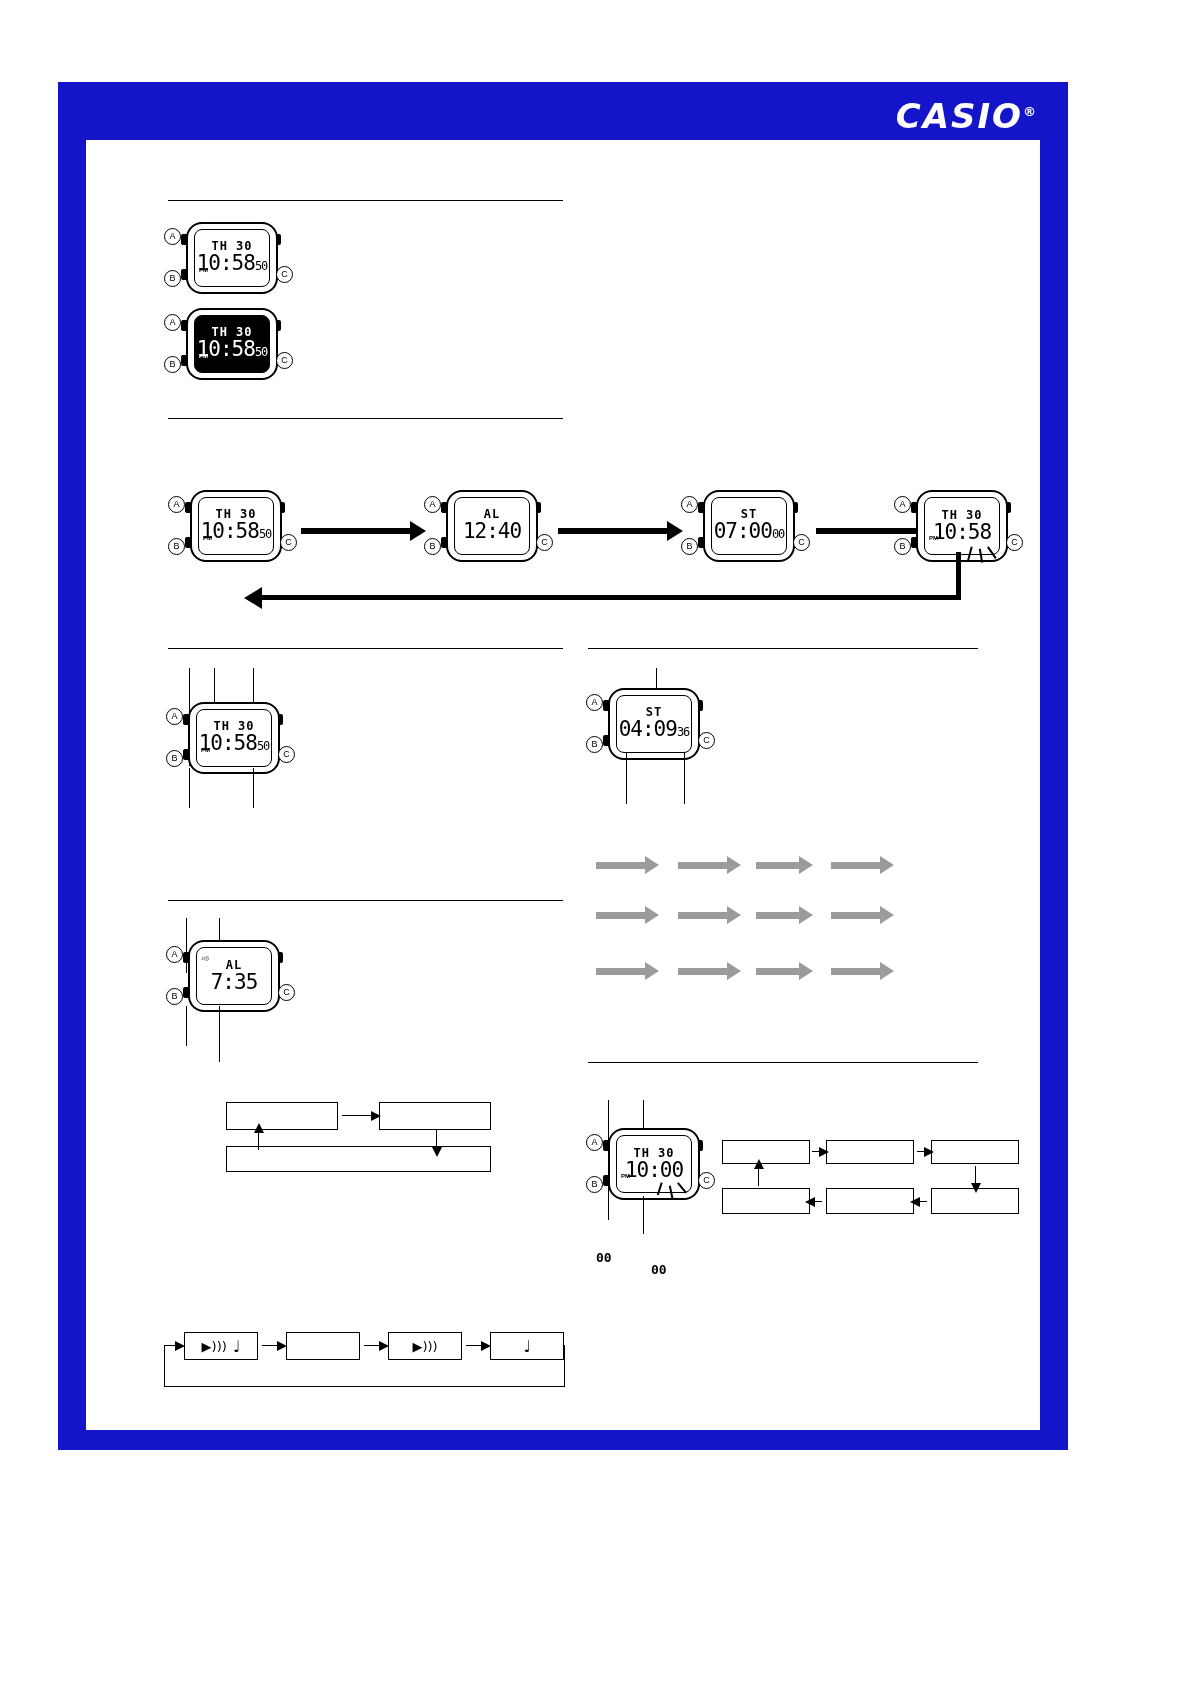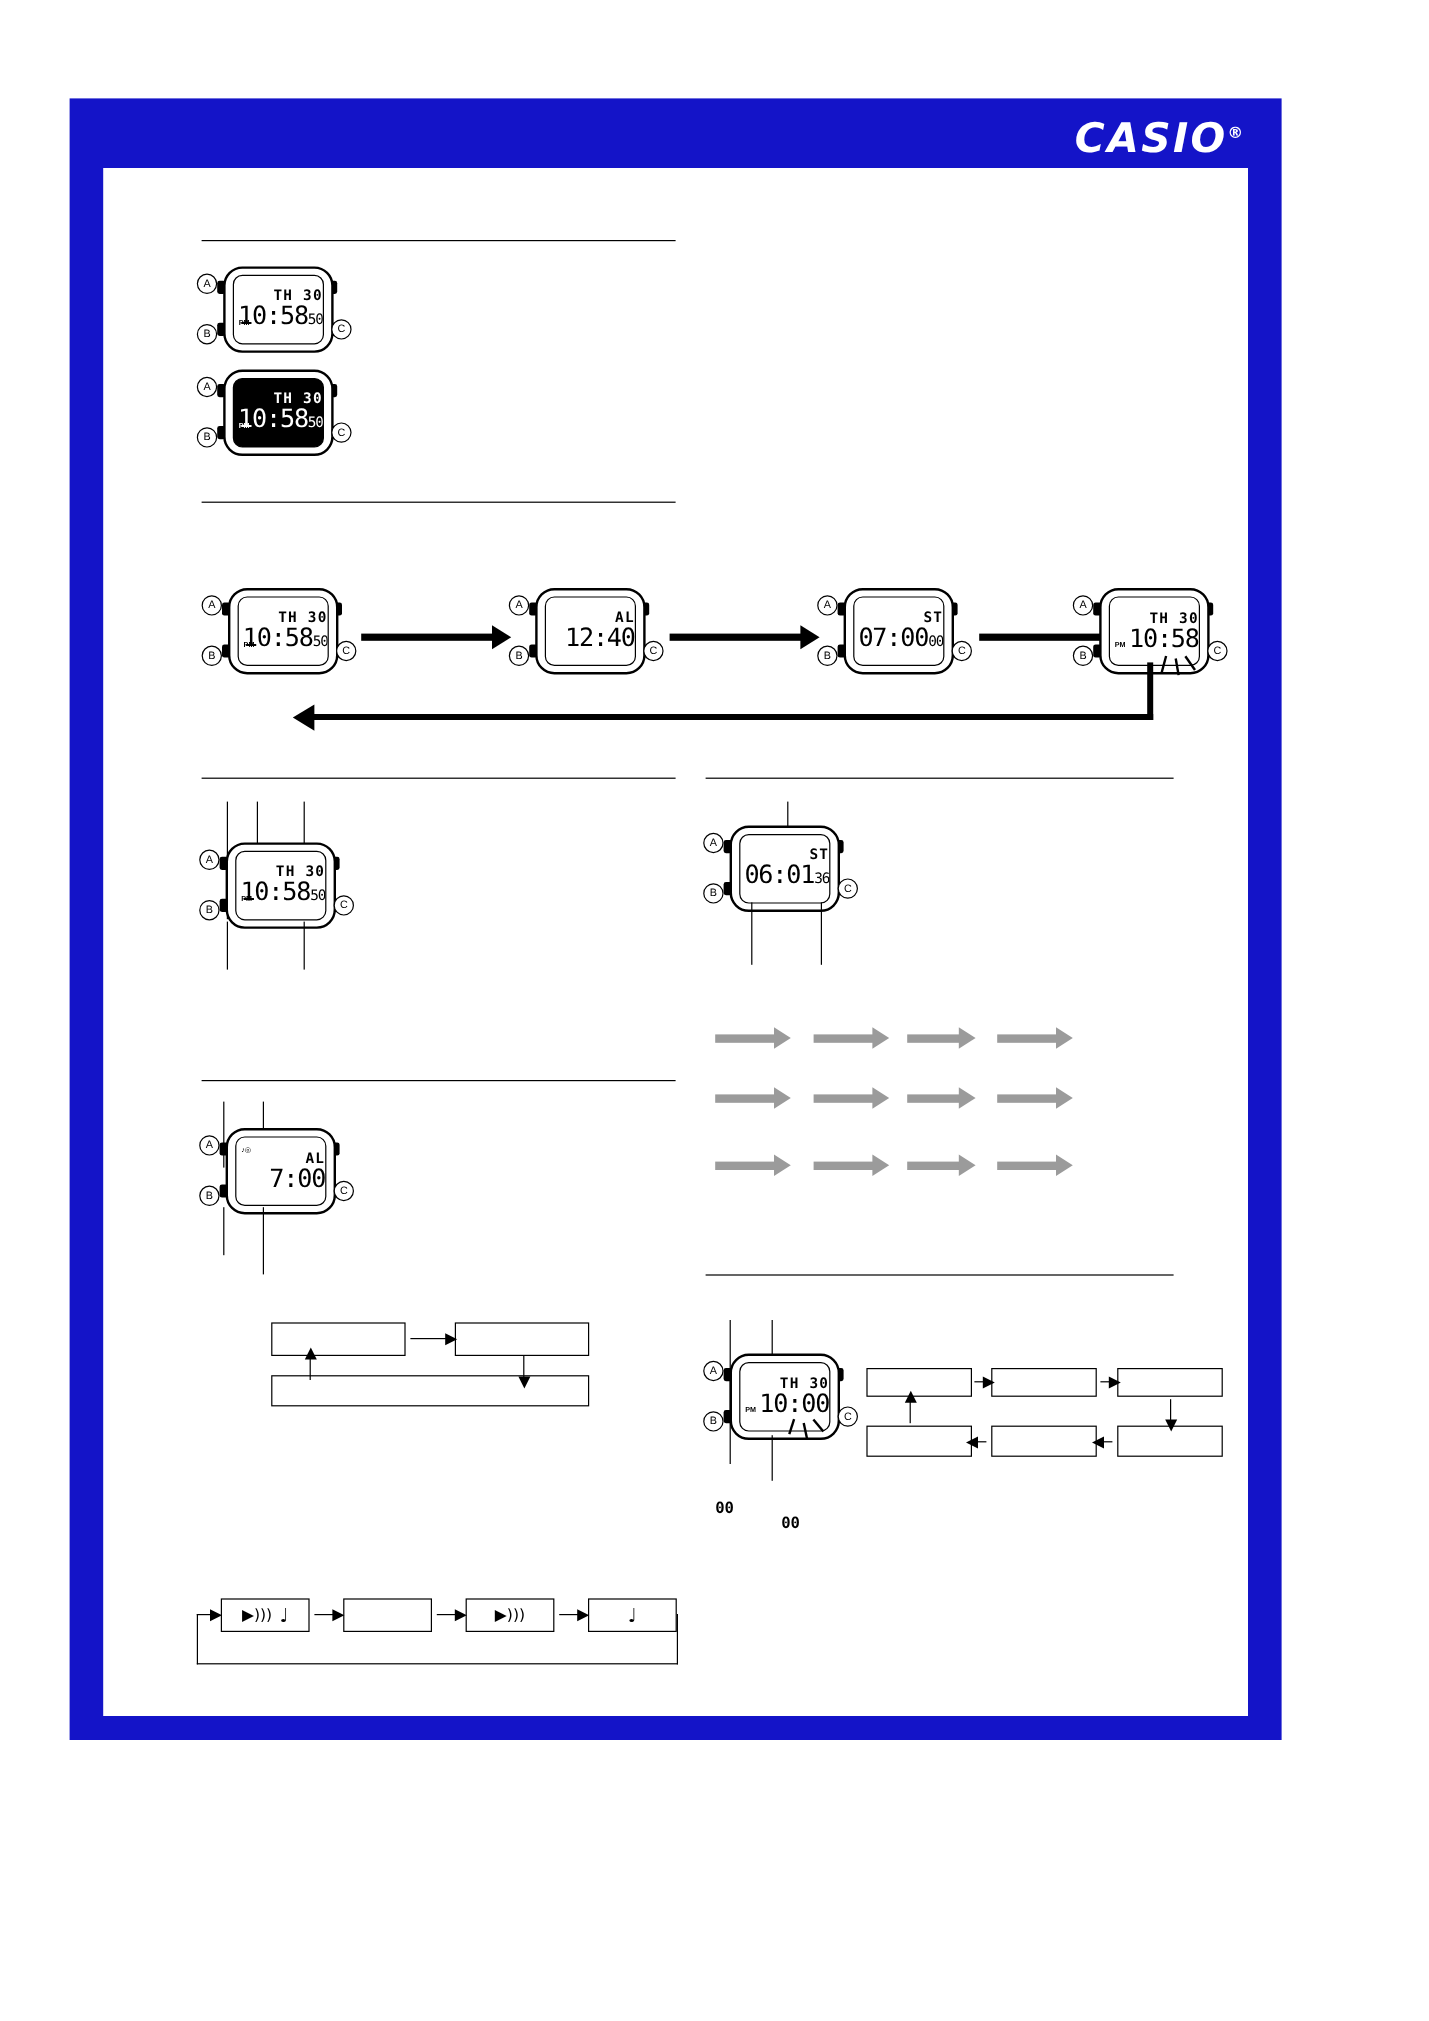--- a/index.html
+++ b/index.html
@@ -26,21 +26,21 @@
 
   
   .watch{position:absolute;}
   .watch .body{
     position:absolute;left:22px;top:0;width:92px;height:72px;
     border:2.5px solid #000;border-radius:16px;background:#fff;box-sizing:border-box;
   }
   .watch .lcd{
     position:absolute;left:30px;top:7px;width:76px;height:58px;
     border:1.5px solid #000;border-radius:8px;background:#fff;box-sizing:border-box;
-    display:flex;flex-direction:column;align-items:flex-end;justify-content:center;
+    display:flex;flex-direction:column;align-items:center;justify-content:center;
     overflow:hidden;
   }
   .watch.inv .lcd{background:#000;}
   .lcd .top{
     font-family:"DejaVu Sans Mono",monospace;font-size:12px;font-weight:bold;
     letter-spacing:1px;line-height:12px;margin-bottom:1px;color:#000;
   }
   .watch.inv .lcd .top{color:#fff;}
   .lcd .main{
     font-family:"DejaVu Sans Mono",monospace;font-size:21px;font-weight:normal;
@@ -259,21 +259,21 @@
 
     <div class="leader" style="left:570px;top:528px;height:60px;"></div>
     <div class="watch" style="left:500px;top:548px;width:130px;height:75px;">
       <div class="nub l1"></div>
         <div class="nub l2"></div>
       <div class="nub r1"></div>
         <div class="nub r2"></div>
       <div class="body"></div>
       <div class="lcd">
         <div class="top">ST</div>
-        <div class="main"><span>06:01</span><span class="sm">36</span></div>
+        <div class="main"><span>04:09</span><span class="sm">36</span></div>
       </div>
       <div class="btn-mark bm-a">A</div>
       <div class="btn-mark bm-b">B</div>
       <div class="btn-mark bm-c">C</div>
     </div>
     <div class="leader" style="left:540px;top:612px;height:52px;"></div>
     <div class="leader" style="left:598px;top:612px;height:52px;"></div>
 
     <div class="arrow-gray" style="left:510px;top:722px;width:50px;"></div>
     <div class="arrow-gray" style="left:592px;top:722px;width:50px;"></div>
@@ -296,21 +296,21 @@
     <div class="leader" style="left:133px;top:778px;height:48px;"></div>
     <div class="watch" style="left:80px;top:800px;width:130px;height:75px;">
       <div class="nub l1"></div>
         <div class="nub l2"></div>
       <div class="nub r1"></div>
         <div class="nub r2"></div>
       <div class="body"></div>
       <div class="lcd">
         <div class="bellrow">♪◎</div>
         <div class="top">AL</div>
-        <div class="main"><span>7:00</span></div>
+        <div class="main"><span>7:35</span></div>
       </div>
       <div class="btn-mark bm-a">A</div>
       <div class="btn-mark bm-b">B</div>
       <div class="btn-mark bm-c">C</div>
     </div>
     <div class="leader" style="left:100px;top:866px;height:40px;"></div>
     <div class="leader" style="left:133px;top:866px;height:56px;"></div>
 
     <div class="fbox" style="left:140px;top:962px;width:112px;height:28px;"></div>
     <div class="fbox" style="left:293px;top:962px;width:112px;height:28px;"></div>

